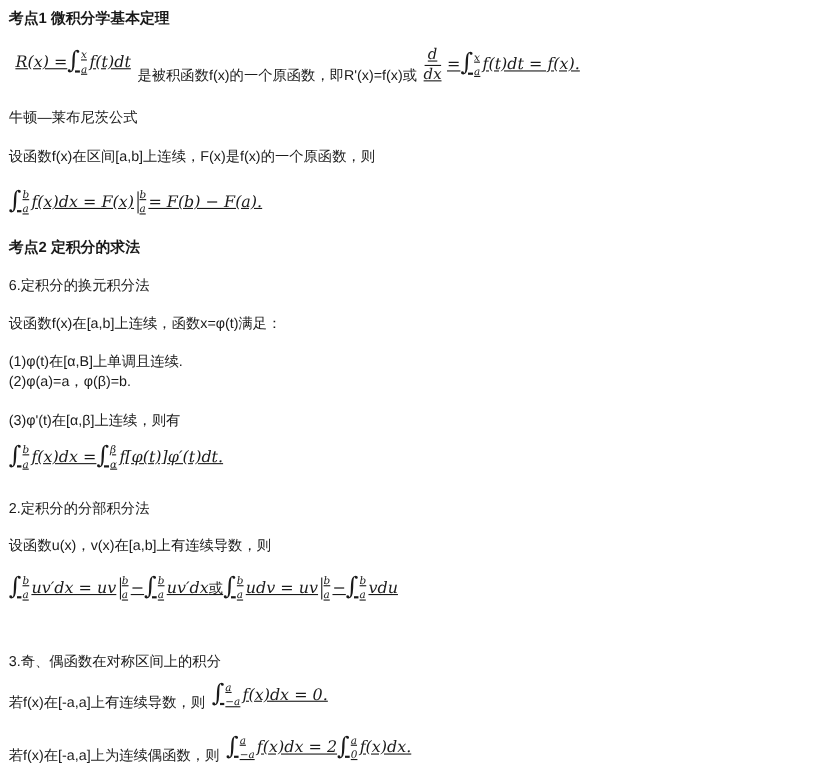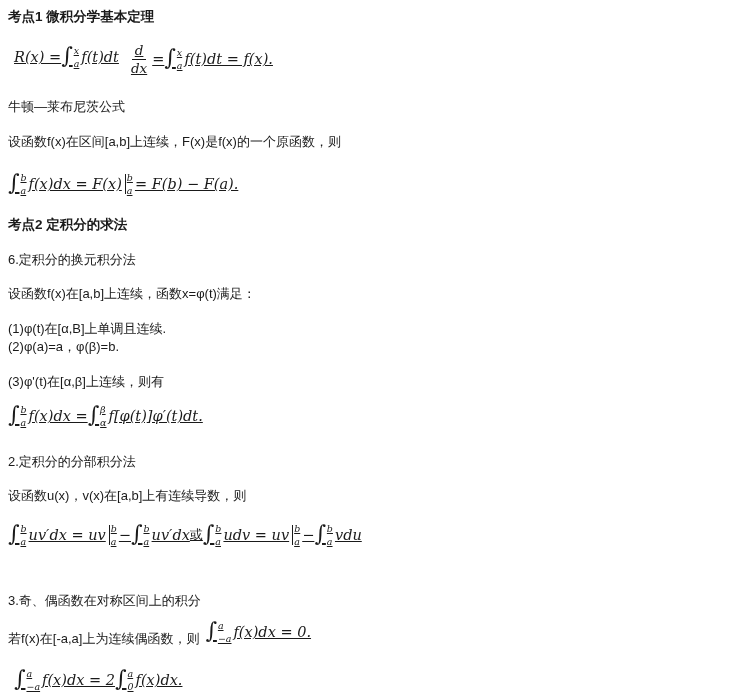--- a/index.html
+++ b/index.html
@@ -74,20 +74,21 @@
 <div class="row" style="margin-top:10px; height:52px;">
   <span class="fm pad raise">
     <span>R(x) = </span>
     <span class="int">∫</span>
     <span class="lims">
       <span>x</span>
       <span>a</span>
     </span>
     <span>f(t)dt</span>
   </span>
+  <span class="txt tlow">是被积函数f(x)的一个原函数，即R'(x)=f(x)或</span>
   <span class="fm pad raise2">
     <span class="frac">
       <span class="num">d</span>
       <span class="den">dx</span>
     </span>
     <span>= </span>
     <span class="int">∫</span>
     <span class="lims">
       <span>x</span>
       <span>a</span>
@@ -183,38 +184,39 @@
       <span>b</span>
       <span>a</span>
     </span>
     <span>vdu</span>
   </span>
 </div>
 
 <div class="line" style="margin-top:44px">3.奇、偶函数在对称区间上的积分</div>
 
 <div class="row" style="margin-top:12px; height:34px;">
+  <span class="txt">若f(x)在[-a,a]上有连续导数，则</span>
+  <span class="fm pad raise3">
+    <span class="int">∫</span>
+    <span class="lims">
+      <span>a</span>
+      <span>−a</span>
+    </span>
+    <span>f(x)dx = 0.</span>
+  </span>
+</div>
+
+<div class="row" style="margin-top:14px; height:34px;">
   <span class="txt">若f(x)在[-a,a]上为连续偶函数，则</span>
   <span class="fm pad raise3">
     <span class="int">∫</span>
     <span class="lims">
       <span>a</span>
       <span>−a</span>
     </span>
-    <span>f(x)dx = 0.</span>
-  </span>
-</div>
-
-<div class="row" style="margin-top:14px; height:34px;">
-  <span class="fm pad raise3">
-    <span class="int">∫</span>
-    <span class="lims">
-      <span>a</span>
-      <span>−a</span>
-    </span>
     <span>f(x)dx = 2</span>
     <span class="int">∫</span>
     <span class="lims">
       <span>a</span>
       <span>0</span>
     </span>
     <span>f(x)dx.</span>
   </span>
 </div>
 

